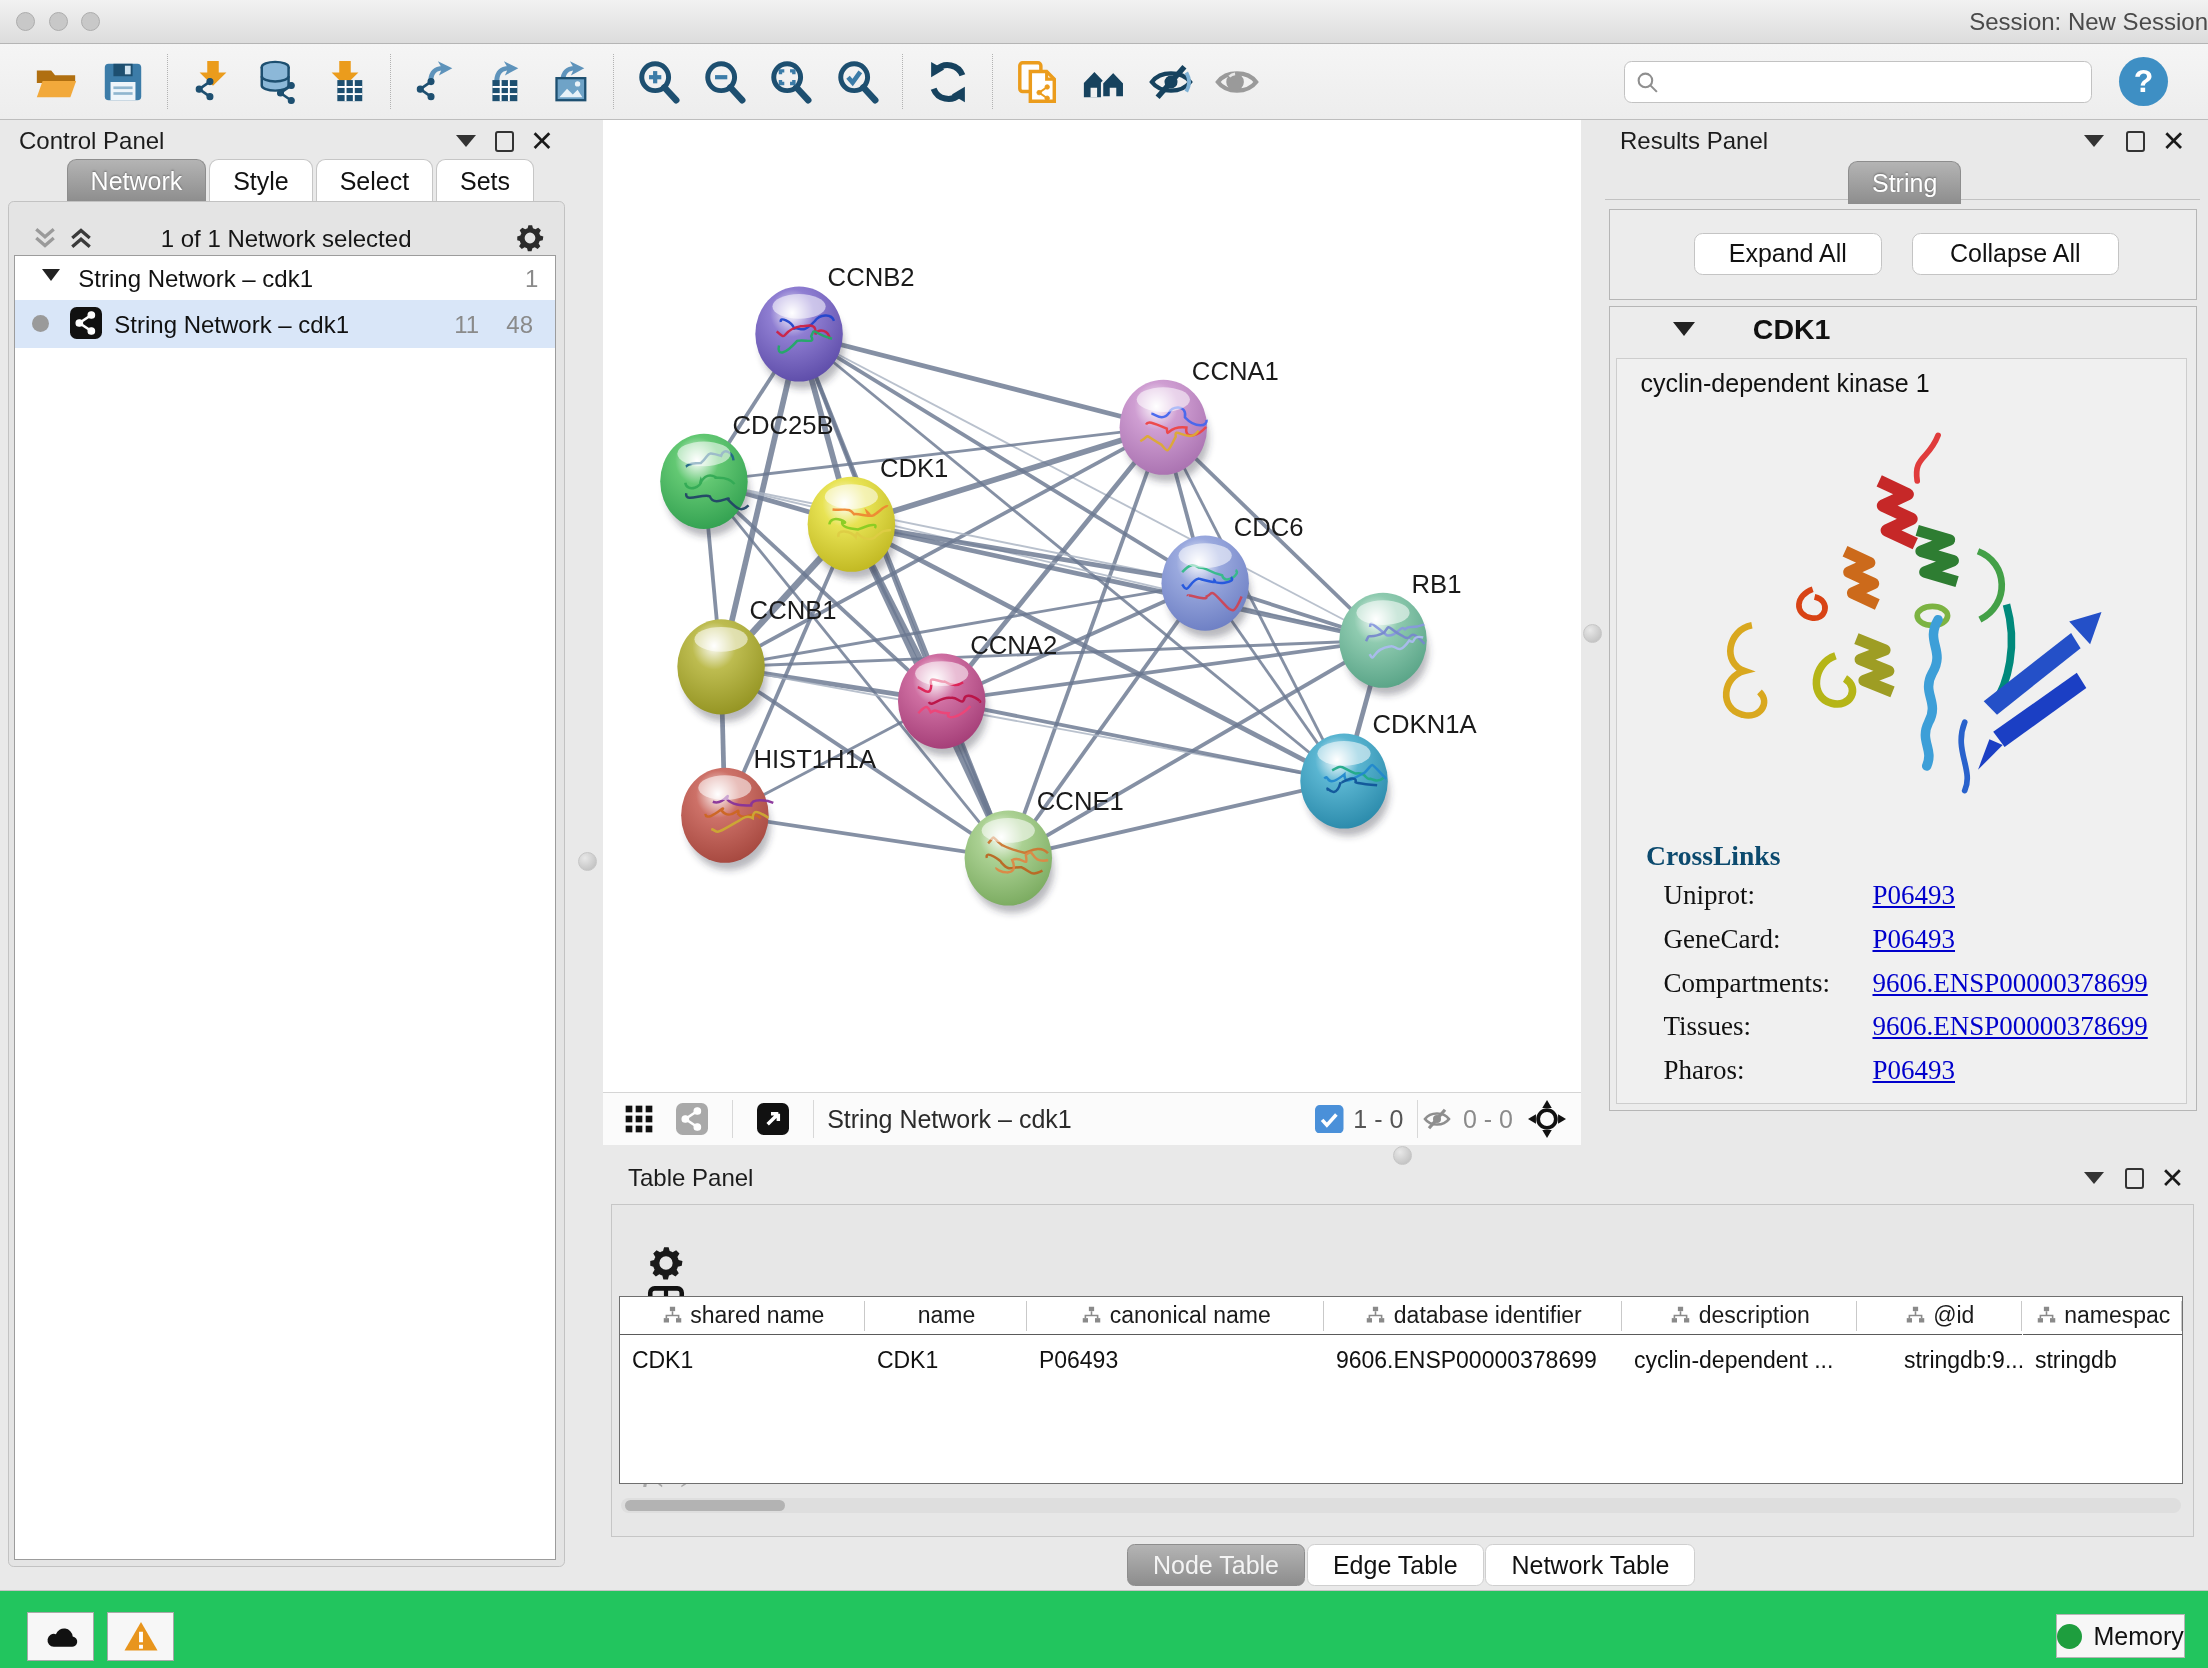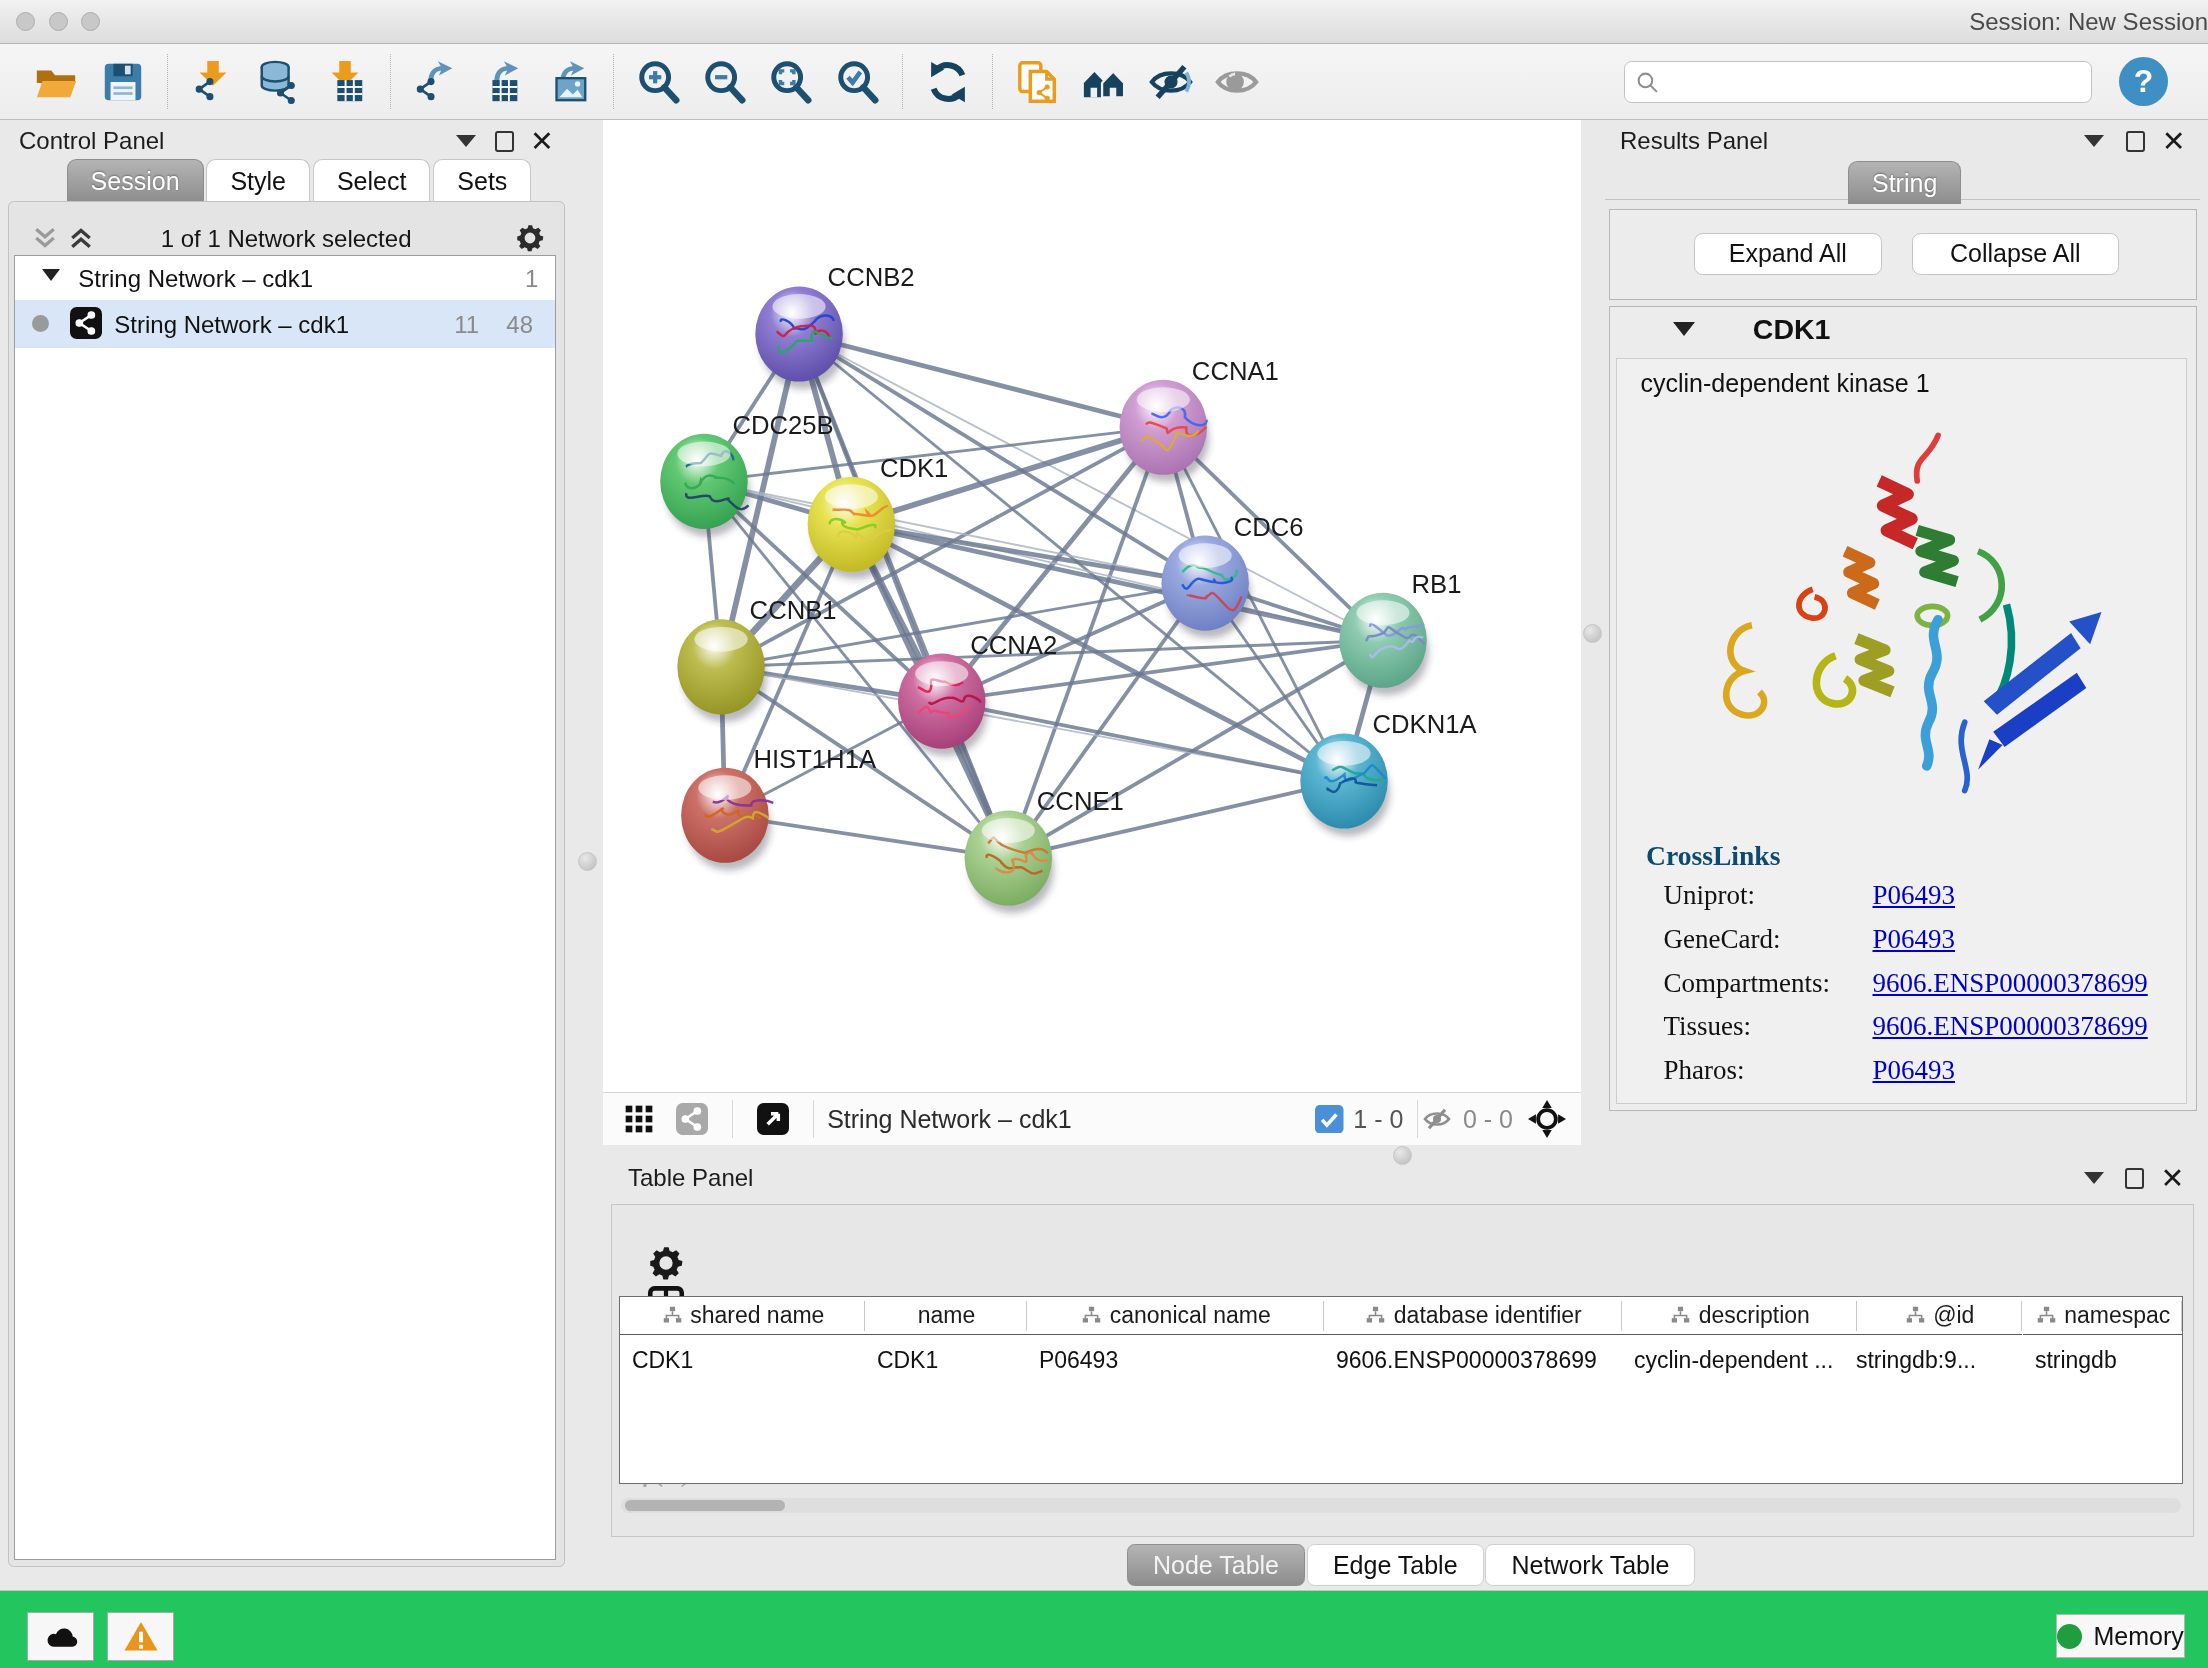--- a/index.html
+++ b/index.html
@@ -312,21 +312,21 @@
 
   <div class="control-panel">
     <span class="panel-title" style="position:absolute;left:11.4px;top:1.9px">Control Panel</span>
     <div class="pctl" style="right:84px">
         <div class="tri-down"></div>
       </div>
     <div class="pctl" style="right:46px">
         <div class="float-box"></div>
       </div>
     <div class="pctl close-x" style="right:9.5px">✕</div>
-    <div id="cp-tabs" style="position:absolute;left:59px;top:34px"><span class="tabbtn active">Session</span><span class="tabbtn">Style</span><span class="tabbtn">Select</span><span class="tabbtn">Sets</span></div>
+    <div id="cp-tabs" style="position:absolute;left:59px;top:34px"><span class="tabbtn active">Network</span><span class="tabbtn">Style</span><span class="tabbtn">Select</span><span class="tabbtn">Sets</span></div>
     <div class="cp-content">
       <div class="cp-row">
         <svg style="position:absolute;left:21px;top:5.7px" width="30" height="30" viewBox="0 0 24 24">
             <path d="M5 5 l7 6 7-6 M5 12 l7 6 7-6" fill="none" stroke="#9a9a9a" stroke-width="2.6"></path>
           </svg>
         <svg style="position:absolute;left:57px;top:5.7px" width="30" height="30" viewBox="0 0 24 24">
             <path d="M5 19 l7-6 7 6 M5 12 l7-6 7 6" fill="none" stroke="#3a3a3a" stroke-width="2.6"></path>
           </svg>
         <span style="position:absolute;left:0;width:100%;text-align:center;top:7.6px;font-size:24px;color:#161616">1 of 1 Network selected</span>
         <svg style="position:absolute;right:17px;top:3.8px" width="34" height="34" viewBox="0 0 24 24">
@@ -832,21 +832,21 @@
             </svg>
             <span>namespac</span>
             <span class="colsep"></span>
           </div>
           <div>
             <div class="dt-cell" style="left:0px;width:245px;line-height:34px">CDK1</div>
             <div class="dt-cell" style="left:245px;width:162px;line-height:34px">CDK1</div>
             <div class="dt-cell" style="left:407px;width:297px;line-height:34px">P06493</div>
             <div class="dt-cell" style="left:704px;width:298px;line-height:34px">9606.ENSP00000378699</div>
             <div class="dt-cell" style="left:1002px;width:235px;line-height:34px">cyclin-dependent ...</div>
-            <div class="dt-cell" style="left:1224px;width:166px;line-height:34px">stringdb:9...</div>
+            <div class="dt-cell" style="left:1272px;width:166px;line-height:34px">stringdb:9...</div>
             <div class="dt-cell" style="left:1403px;width:159px;line-height:34px">stringdb</div>
           </div>
         </div>
       <div class="hscroll">
           <div class="hthumb"></div>
         </div>
     </div>
     <div class="tp-tabs" id="tp-tabs"><span class="btabbtn active" style="margin-right:1.9px">Node Table</span><span class="btabbtn" style="margin-right:1.9px">Edge Table</span><span class="btabbtn" style="margin-right:1.9px">Network Table</span></div>
   </div>
 

